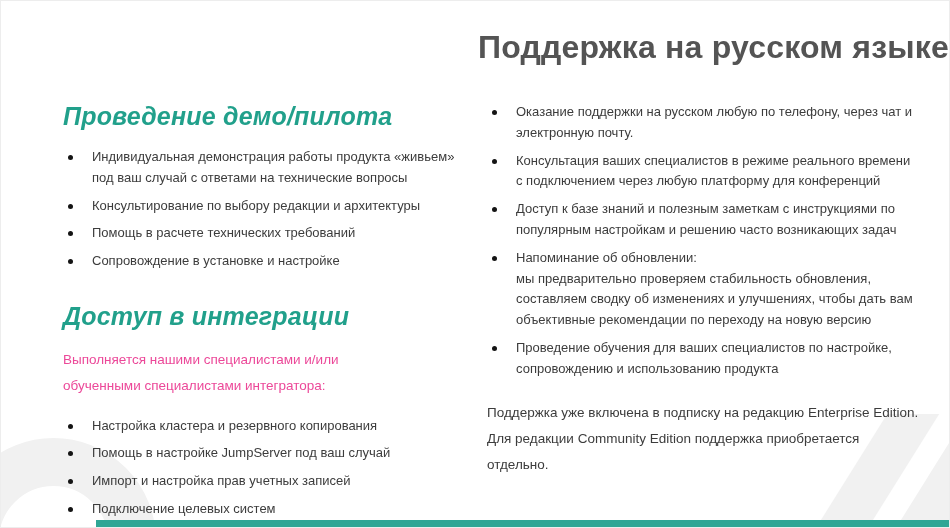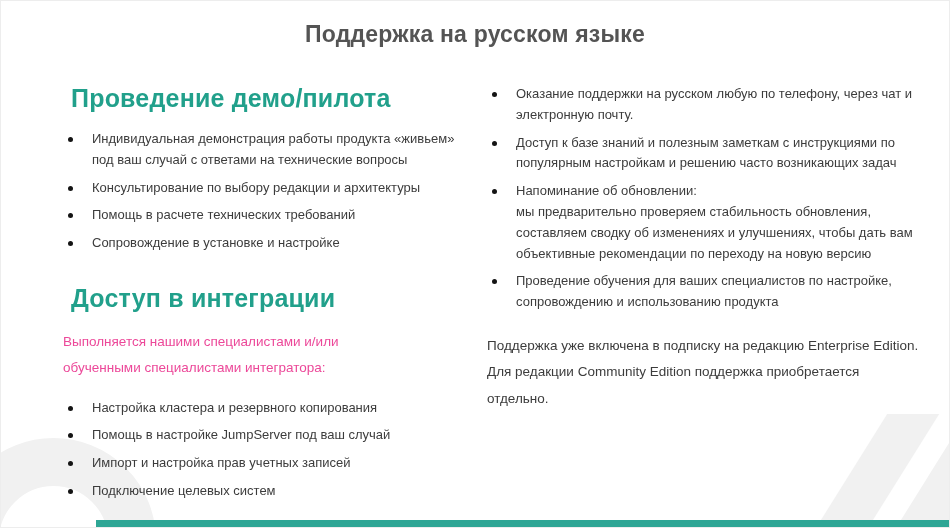--- a/index.html
+++ b/index.html
@@ -39,43 +39,44 @@
     transform: skewX(-32deg);
   }
   .bottom-bar {
     position: absolute;
     left: 95px; right: 0; bottom: 0;
     height: 7px;
     background: #2ea695;
   }
   
   .slide-title {
-    padding-top: 20px;
-    text-align: center;
-    font-size: 23px;
+    padding-top: 28px;
+    text-align: right;
+    font-size: 32px;
     font-weight: bold;
     color: #545454;
     letter-spacing: 0.2px;
   }
   
   .columns {
     position: relative;
     display: flex;
     gap: 24px;
     padding: 36px 32px 0 62px;
   }
   .col-left  { width: 400px; flex: 0 0 400px; }
   .col-right { width: 432px; flex: 0 0 432px; }
 
   h2.section-heading {
     color: #21a08b;
     font-size: 25px;
     font-weight: bold;
-    margin: 0 0 16px 8px;
+    margin: 0 0 16px 0;
     letter-spacing: 0.2px;
+    font-style: italic;
   }
   h2.second { margin-top: 30px; }
 
   ul.bullet-list { list-style: none; margin: 0 0 4px 0; }
   ul.bullet-list li {
     position: relative;
     padding-left: 29px;
     margin-bottom: 7px;
     font-size: 13px;
     line-height: 1.6;
@@ -136,20 +137,21 @@
         <li>Помощь в настройке JumpServer под ваш случай</li>
         <li>Импорт и настройка прав учетных записей</li>
         <li>Подключение целевых систем</li>
 
       </ul>
     </div>
 
     <div class="col-right">
       <ul class="bullet-list">
         <li>Оказание поддержки на русском любую по телефону, через чат и электронную почту.</li>
+        <li>Консультация ваших специалистов в режиме реального времени с подключением через любую платформу для конференций</li>
         <li>Доступ к базе знаний и полезным заметкам с инструкциями по популярным настройкам и решению часто возникающих задач</li>
         <li>Напоминание об обновлении:
 мы предварительно проверяем стабильность обновления, составляем сводку об изменениях и улучшениях, чтобы дать вам объективные рекомендации по переходу на новую версию</li>
         <li>Проведение обучения для ваших специалистов по настройке, сопровождению и использованию продукта</li>
       </ul>
       <p class="footer-note">Поддержка уже включена в подписку на редакцию Enterprise Edition.
 Для редакции Community Edition поддержка приобретается отдельно.</p>
     </div>
 
   </div>

